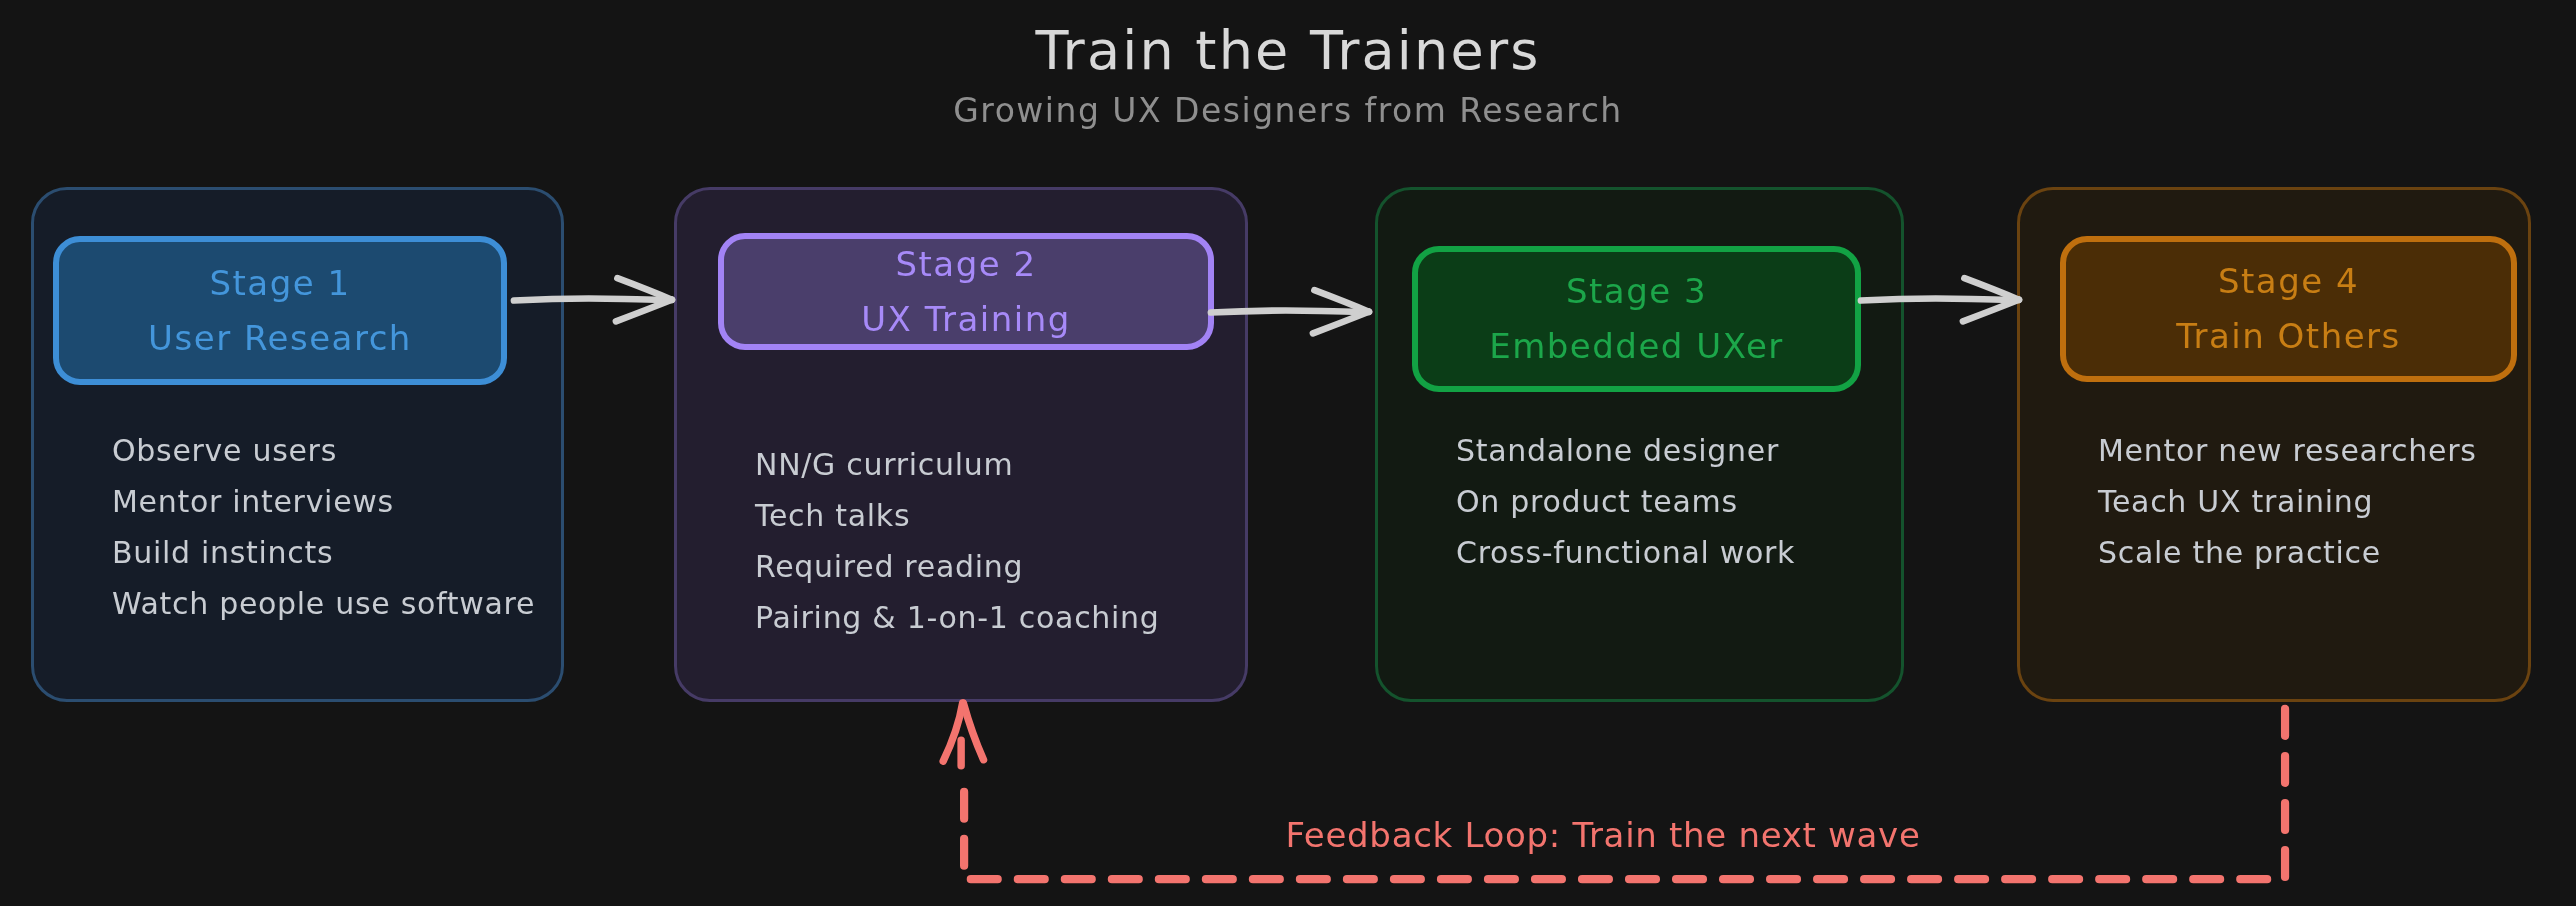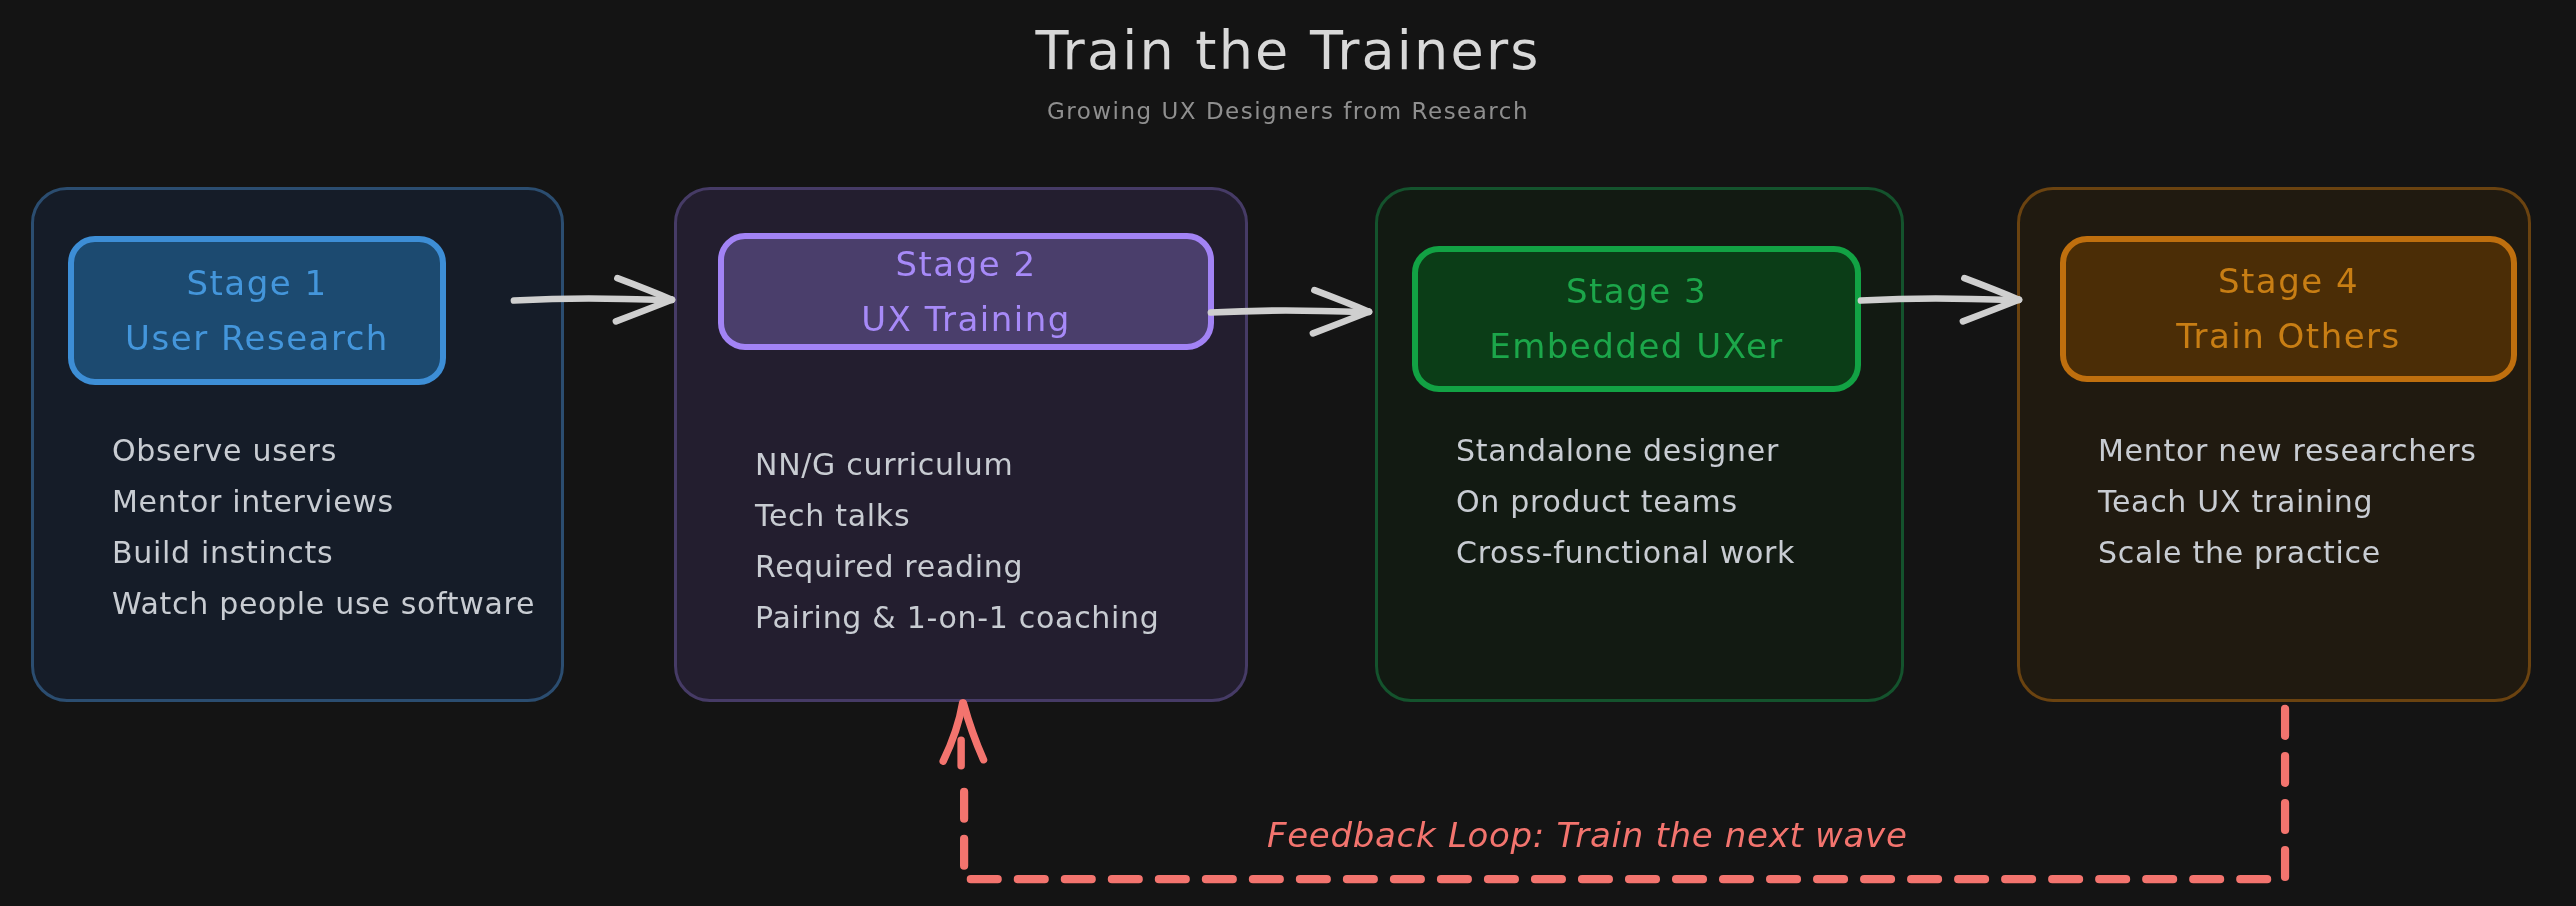--- a/index.html
+++ b/index.html
@@ -7,55 +7,55 @@
     position:relative;width:2576px;height:906px;overflow:hidden;
     background:#141414;
     font-family:"DejaVu Sans",sans-serif;
   }
   .title{
     position:absolute;left:0;right:0;top:19.4px;text-align:center;
     font-size:54px;line-height:63px;letter-spacing:2.2px;font-weight:500;
   }
   .subtitle{
     position:absolute;left:0;right:0;top:90px;text-align:center;
-    font-size:23px;line-height:42px;letter-spacing:1.5px;font-weight:400;
+    font-size:33px;line-height:42px;letter-spacing:1.5px;font-weight:400;
   }
   .stage{
     position:absolute;top:187px;height:515px;box-sizing:border-box;
     border-radius:36px;border:3px solid var(--box-border);
     background:var(--box-fill);
   }
   .s1{left:31px;width:533px;}
   .s2{left:674px;width:574px;}
   .s3{left:1375px;width:529px;}
   .s4{left:2017px;width:514px;}
   .stage-header{
     position:absolute;box-sizing:border-box;border-radius:27px;
     border:6.7px solid var(--header-border);background:var(--header-fill);
     display:flex;flex-direction:column;align-items:center;justify-content:center;
     color:var(--accent);font-size:34px;line-height:55px;letter-spacing:1.5px;font-weight:500;
     text-align:center;
   }
-  .s1 .stage-header{left:34px;top:46px;width:378px;height:149px;align-items:center;}
+  .s1 .stage-header{left:19px;top:46px;width:454px;height:149px;align-items:center;}
   .s2 .stage-header{left:41px;top:43px;width:496px;height:117px;}
   .s3 .stage-header{left:34px;top:56px;width:449px;height:146px;}
   .s4 .stage-header{left:40px;top:46px;width:457px;height:146px;text-align:right;}
   .stage-items{
     position:absolute;left:66px;top:223px;margin:12px;padding:0;list-style:none;
     font-size:30px;line-height:51px;letter-spacing:0.7px;font-weight:400;
   }
   .s2 .stage-items{top:237px;}
   .connector{position:absolute;}
   .connector path{stroke:currentColor;stroke-width:9;fill:none;stroke-linecap:round;stroke-linejoin:round;}
   .feedback-svg{position:absolute;left:0;top:0;}
   .feedback-svg .dashed{stroke:currentColor;stroke-width:11;fill:none;stroke-linecap:round;stroke-dasharray:36 27;}
   .feedback-svg .head{stroke:currentColor;stroke-width:10;fill:none;stroke-linecap:round;}
   .feedback-label{
-    position:absolute;left:1267px;width:672px;top:814px;text-align:left;
-    font-size:34px;line-height:43px;letter-spacing:0.7px;font-weight:400;font-style:italic;
+    position:absolute;left:1267px;width:672px;top:814px;text-align:center;
+    font-size:34px;line-height:43px;letter-spacing:0.7px;font-weight:400;
   }
 </style>
 </head>
 <body style="background: rgb(20, 20, 20);">
 
 <div class="canvas" style="background: rgb(20, 20, 20);">
 
   <div class="title" style="color: rgb(216, 216, 216);">Train the Trainers</div>
   <div class="subtitle" style="color: rgb(143, 143, 143);">Growing UX Designers from Research</div>
 

